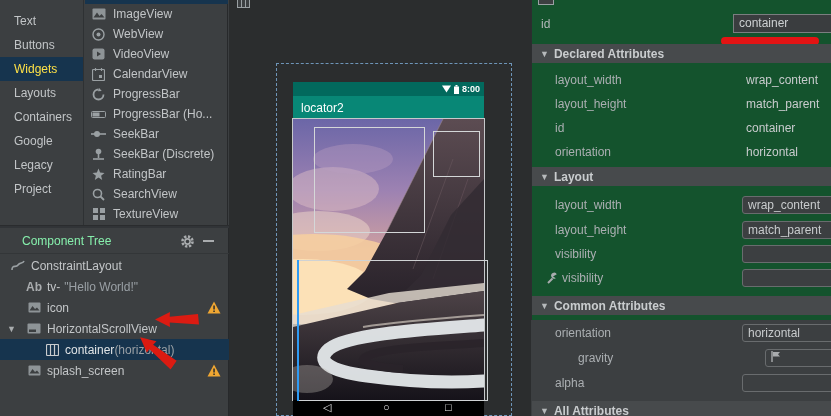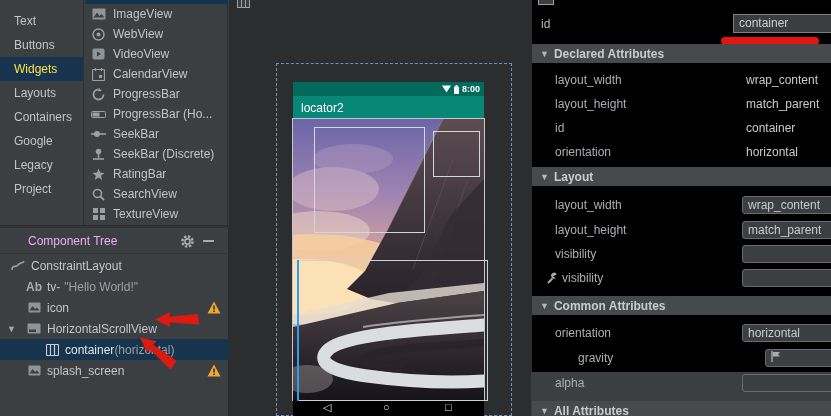--- a/index.html
+++ b/index.html
@@ -19,21 +19,21 @@
   .widget-sel-partial { position:absolute; left:0; top:0; width:143px; height:4px; background:#16344e; }
   .widget-row { height:20px; display:flex; align-items:center; padding-left:6px; color:#c2c5c7; white-space:nowrap; }
   .widget-row .wicon { width:15px; height:14px; margin-right:7px; flex:0 0 15px; display:flex; align-items:center; justify-content:center; }
   .wicon svg { display:block; }
 
   
   #tree-divider { left:0; top:225px; width:229px; height:3px; background:#313437; border-top:1px solid #2a2c2e; }
   #component-tree { left:0; top:228px; width:229px; height:188px; background:#3c3f41; border-right:1px solid #27292b; }
   #tree-header { position:absolute; left:0; top:0; width:229px; height:26px; display:flex; align-items:center;
     border-bottom:1px solid #333638; }
-  #tree-title { margin-left:28px; color:#f0abfc; }
+  #tree-title { margin-left:22px; color:#86efac; }
   #tree-gear { position:absolute; left:180px; top:6px; width:15px; height:15px; cursor:pointer; }
   #tree-min  { position:absolute; left:203px; top:12px; width:11px; height:2px; background:#a9acae; cursor:pointer; }
   .tree-row { position:absolute; left:0; width:229px; height:21px; display:flex; align-items:center; color:#c3c6c8; white-space:nowrap; }
   .tree-row.selected { background:#16344e; color:#e0e3e5; }
   .ticon { display:inline-flex; width:16px; height:14px; align-items:center; justify-content:center; margin-right:5px; }
   .dim { color:#9aa0a5; }
   .tree-expander { position:absolute; left:7px; color:#a9acae; font-size:9px; }
   .warn { position:absolute; left:207px; width:14px; height:13px; }
 
   
@@ -56,21 +56,21 @@
   #phone-image { position:absolute; left:0; top:37px; width:191px; height:281px; outline:1px solid #c6c9cb; }
   #phone-image svg { display:block; }
   #nav-bar { position:absolute; left:0; top:318px; width:191px; height:16px; background:#000;
     display:flex; align-items:center; color:#e8e8e8; }
   #nav-bar span { position:absolute; font-size:11px; top:0; line-height:15px; }
   .vbounds { position:absolute; border:1px solid #d4d7d8; }
   #vbounds-container { border:1px solid #cfd2d4; }
   #vbounds-container .blue-edge { position:absolute; left:-1px; top:-1px; width:2px; height:141px; background:#2e9bf4; }
 
   
-  #attributes { left:531px; top:0; width:300px; height:372px; background:#000000; border-left:1px solid #2c2e30; }
+  #attributes { left:531px; top:0; width:300px; height:320px; background:#14532d; border-left:1px solid #2c2e30; }
   #attr-cropped-icon { position:absolute; left:6px; top:0; width:16px; height:5px;
     border:1px solid #9aa0a3; border-top:none; background:#3c3f41; }
   .attr-row { position:absolute; left:8px; width:300px; height:24px; display:flex; align-items:center; }
   .attr-label { margin-left:15px; color:#abafb2; }
   .attr-value-plain { position:absolute; left:206px; color:#c8cbcd; }
   .combo { position:absolute; left:202px; width:94px; height:18px; border:1px solid #696c6e;
     border-radius:3px; color:#c8cbcd; line-height:16px; padding-left:5px; background:#3c3f41; cursor:text; }
   .sec-header { position:absolute; left:0; width:300px; height:19px; background:#474a4c;
     display:flex; align-items:center; color:#c9ccce; font-weight:bold; }
   .sec-header .tri { font-size:9px; margin:0 5px 0 8px; color:#b6b9bb; font-weight:normal; }

